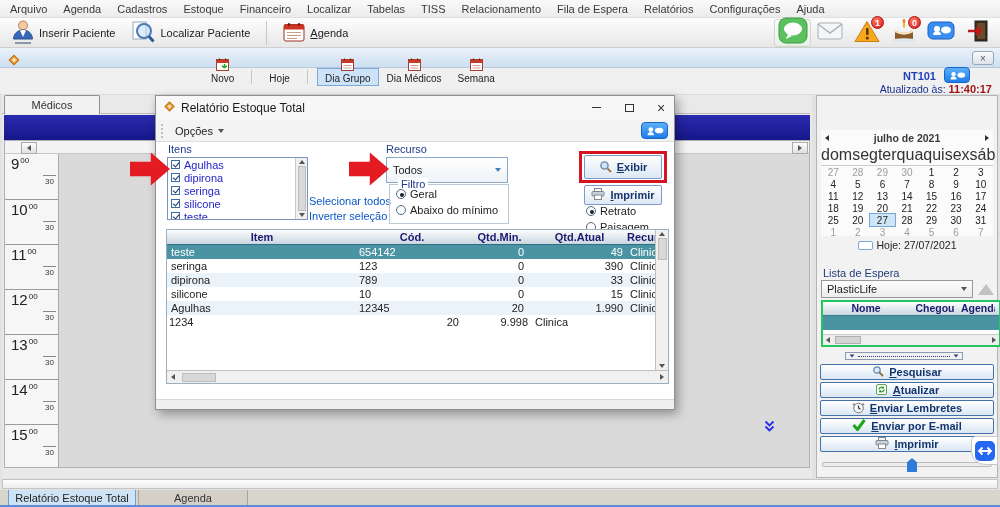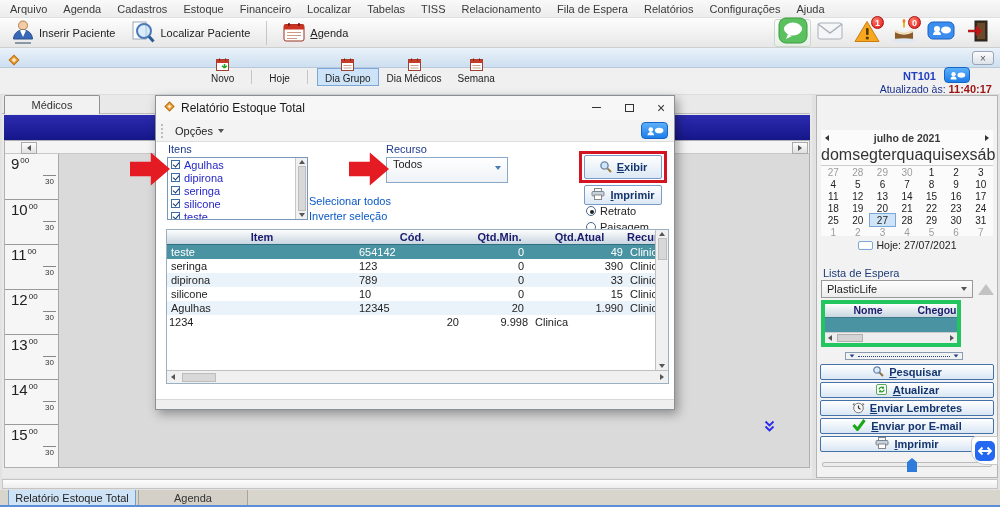--- a/index.html
+++ b/index.html
@@ -56,21 +56,21 @@
 .mwk span{text-align:center;font-size:16px;padding:1px 0}
 .mdays{display:grid;grid-template-columns:repeat(7,1fr)}
 .md{text-align:center;font-size:10px;color:#222;padding:0.5px 0}
 .md.out{color:#9c9c9c}
 .md.sel{background:#cfe4f7;outline:1px solid #7aa7d9}
 .mtoday{display:flex;align-items:center;gap:4px;font-size:10.5px;color:#222;justify-content:center;margin-top:1px}
 .todaybox{width:15px;height:9px;border:1px solid #7aa7d9;background:#fff;border-radius:2px}
 .lblespera{position:absolute;left:6px;top:171px;font-size:11px;color:#1f3c78}
 .dd{position:absolute;left:4px;top:184px;width:152px;height:18px;background:linear-gradient(#fdfdfd,#ececec);border:1px solid #999;font-size:11px;color:#222;display:flex;align-items:center;padding:0 5px;justify-content:space-between}
 .graytri{position:absolute;left:161px;top:188px;width:0;height:0;border-left:8px solid transparent;border-right:8px solid transparent;border-bottom:11px solid #c2c2c2}
-.wtable{position:absolute;left:4px;top:204px;width:140px;height:47px;background:#fff;border:4px solid #22c55e;overflow:hidden}
+.wtable{position:absolute;left:4px;top:204px;width:180px;height:47px;background:#fff;border:2px solid #22c55e;overflow:hidden}
 .whead{height:14px;background:linear-gradient(#fdfdfd,#c9d6e0);border-bottom:1px solid #3d7a8c;display:grid;grid-template-columns:86px 52px 34px;font-size:10.5px;font-weight:bold;color:#1a1a6e}
 .wh{text-align:center;overflow:hidden;white-space:nowrap}
 .wsel{height:14px;background:#4a93a3}
 .wscroll{position:absolute;bottom:0;left:0;right:0;height:11px;background:#eee;border-top:1px solid #ccc;display:flex;justify-content:space-between;align-items:center;padding:0 3px}
 .wthumb{position:absolute;left:12px;bottom:1px;width:26px;height:8px;background:#d4d4d4;border:1px solid #b0b0b0}
 .expander{position:absolute;left:28px;top:256px;width:118px;height:8px;border:1px solid #8a9ab0;background:#f2f2f2;display:flex;align-items:center;padding:0 3px}
 .dotline{flex:1;border-top:1px dotted #23408c;margin:0 3px}
 .sbtn{position:absolute;left:3px;right:3px;height:16px;border:1px solid #4472a8;border-radius:2px;background:linear-gradient(#ffffff,#d9e6f4);display:flex;align-items:center;justify-content:center;gap:5px;font-size:11px;font-weight:bold;color:#15356e}
 .slider{position:absolute;left:5px;right:5px;top:366px;height:5px;background:#ececec;border:1px solid #bbb;border-radius:2px}
 .sthumb{position:absolute;left:50%;top:-5px;width:10px;height:14px;background:#2f7bd9;clip-path:polygon(50% 0,100% 30%,100% 100%,0 100%,0 30%)}
@@ -96,21 +96,21 @@
 .dstatus{position:absolute;left:0;bottom:0;right:0;height:10px;background:#efefef;border-top:1px solid #d8d8d8}
 .lab{position:absolute;font-size:11px;color:#1f3a8c}
 .itemsbox{position:absolute;left:11px;top:15px;width:141px;height:63px;border:1px solid #7a96b8;background:#fff;overflow:hidden}
 .chkrow{display:flex;align-items:center;gap:4px;height:13px;padding-left:3px}
 .cb{position:relative;width:9px;height:9px;border:1px solid #3a6ea5;background:#fff;flex:none}
 .cb::after{content:"";position:absolute;left:1px;top:1px;width:5px;height:3px;border-left:1.4px solid #17356e;border-bottom:1.4px solid #17356e;transform:rotate(-50deg)}
 .cbl{font-size:11px;color:#2525c8;white-space:nowrap}
 .ibscroll{position:absolute;right:0;top:0;bottom:0;width:12px;background:#f0f0f0;border-left:1px solid #c8c8c8;display:flex;flex-direction:column;justify-content:space-between;align-items:center;padding:2px 0}
 .ibthumb{flex:1;width:8px;margin:2px 0;background:#d8d8d8;border:1px solid #bdbdbd}
 .link{position:absolute;font-size:11px;color:#0a58c8}
-.select{position:absolute;left:230px;top:15px;width:122px;height:20px;border:1px solid #8aa8c8;background:linear-gradient(#fff,#eef2f6);display:flex;align-items:flex-end;justify-content:space-between;padding:12px 6px;font-size:11px;color:#222}
+.select{position:absolute;left:230px;top:15px;width:122px;height:20px;border:1px solid #8aa8c8;background:linear-gradient(#fff,#eef2f6);display:flex;align-items:center;justify-content:space-between;padding:12px 6px;font-size:11px;color:#222}
 .filtro{position:absolute;left:233px;top:42px;width:120px;height:40px;border:1px solid #bcc8d4}
 .filtlegend{position:absolute;left:8px;top:-7px;background:#fff;padding:0 3px;font-size:11px;color:#1f3a8c}
 .radio{display:flex;align-items:center;gap:4px;font-size:11px;color:#222;height:14px;padding-left:6px;margin-top:2px;white-space:nowrap}
 .rdot{width:10px;height:10px;border-radius:50%;border:1px solid #4a6a8a;background:#fff;position:relative;flex:none}
 .rdot.on::after{content:"";position:absolute;left:2.5px;top:2.5px;width:4px;height:4px;border-radius:50%;background:#222}
 .redbox{position:absolute;left:423px;top:9px;width:88px;height:32px;border:3px solid #d41420;z-index:5}
 .dlgbtn{position:absolute;border:1px solid #7a9ac8;border-radius:2px;background:linear-gradient(#ffffff,#dce8f4);display:flex;align-items:center;justify-content:center;gap:5px;font-size:11px;font-weight:bold;color:#15356e}
 .orient{position:absolute;left:430px;top:60px}
 .dtable{position:absolute;left:10px;top:87px;width:503px;height:155px;border:1px solid #9ab0c0;background:#fff}
 .dthead{position:absolute;left:0;top:0;right:13px;height:15px;display:grid;grid-template-columns:190px 110px 65px 95px 1fr;background:linear-gradient(#fdfdfd,#c9d6e0);border-bottom:1px solid #2e6e80;font-size:11px;font-weight:bold;color:#1a1a6e;align-items:center}
@@ -578,20 +578,31 @@
           </div>
       </div>
       <span class="link" style="left:153px;top:53px">Selecionar todos</span>
       <span class="link" style="left:153px;top:68px">Inverter seleção</span>
 
       <span class="lab" style="left:230px;top:1px">Recurso</span>
       <div class="select">
           <span>Todos</span>
           <span class="td" style="border-top-color:#4a7ab8"></span>
         </div>
+      <div class="filtro">
+        <span class="filtlegend">Filtro</span>
+        <div class="radio">
+            <span class="rdot on"></span>
+            <span>Geral</span>
+          </div>
+        <div class="radio">
+            <span class="rdot"></span>
+            <span>Abaixo do mínimo</span>
+          </div>
+      </div>
 
       <div class="redbox"></div>
       <div class="dlgbtn" style="left:428px;top:13px;width:78px;height:24px">
           <span><svg width="13" height="13" viewBox="0 0 13 13">
               <circle cx="5.5" cy="5.5" r="3.6" fill="#cfe6fa" stroke="#6b86a8" stroke-width="1.4"></circle>
               <line x1="8.4" y1="8.4" x2="12" y2="12" stroke="#9a7a40" stroke-width="2"></line>
             </svg></span>
           <span id="exibirlbl"><u>E</u>xibir</span>
         </div>
       <div class="dlgbtn" style="left:428px;top:43px;width:78px;height:20px">

